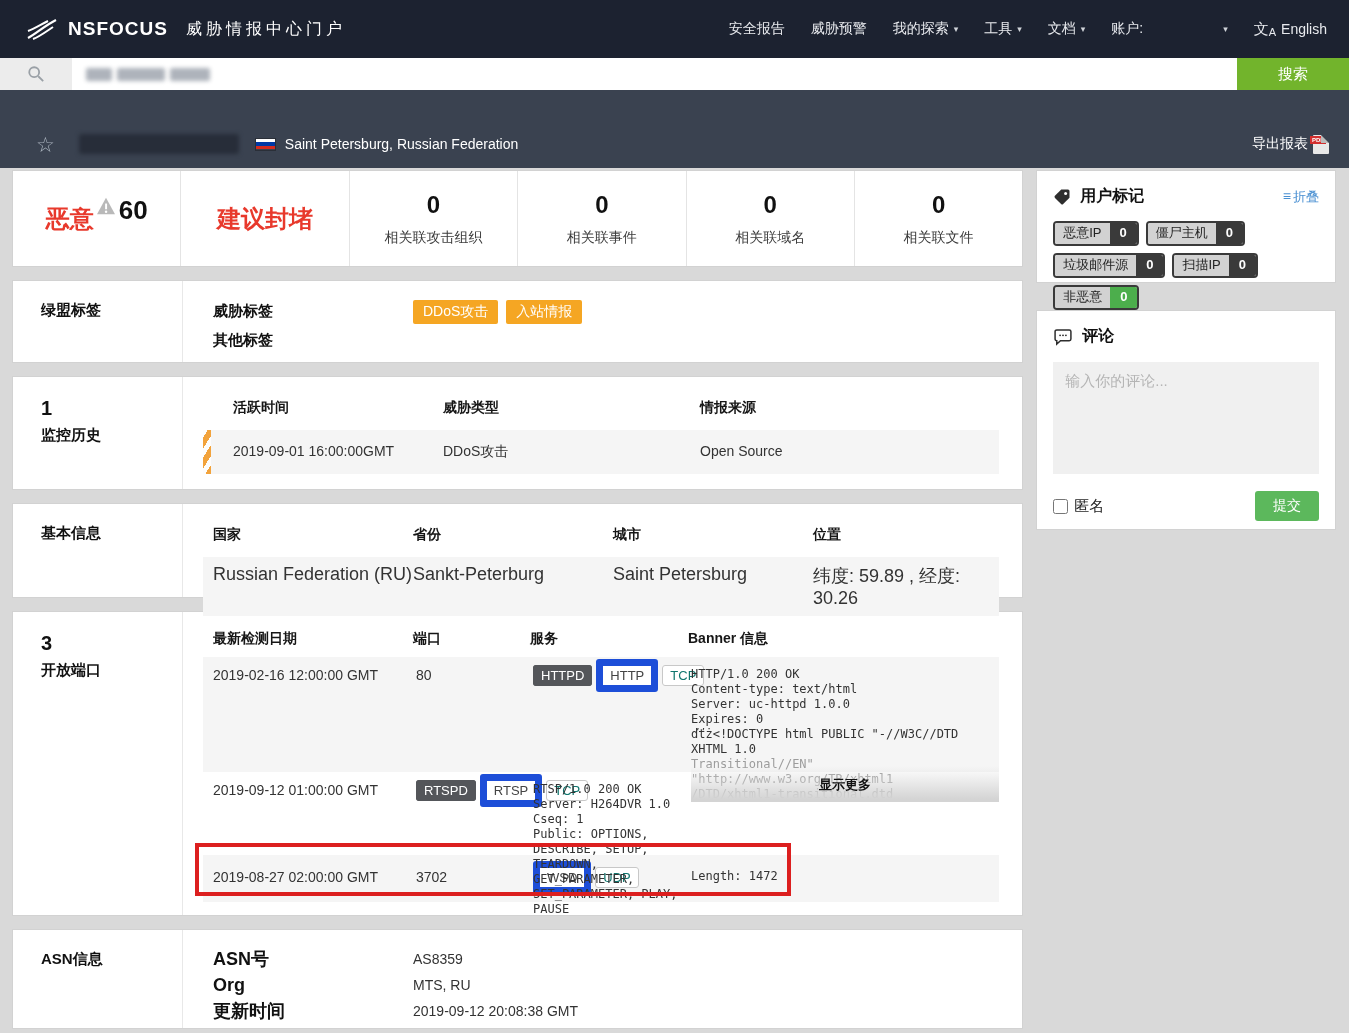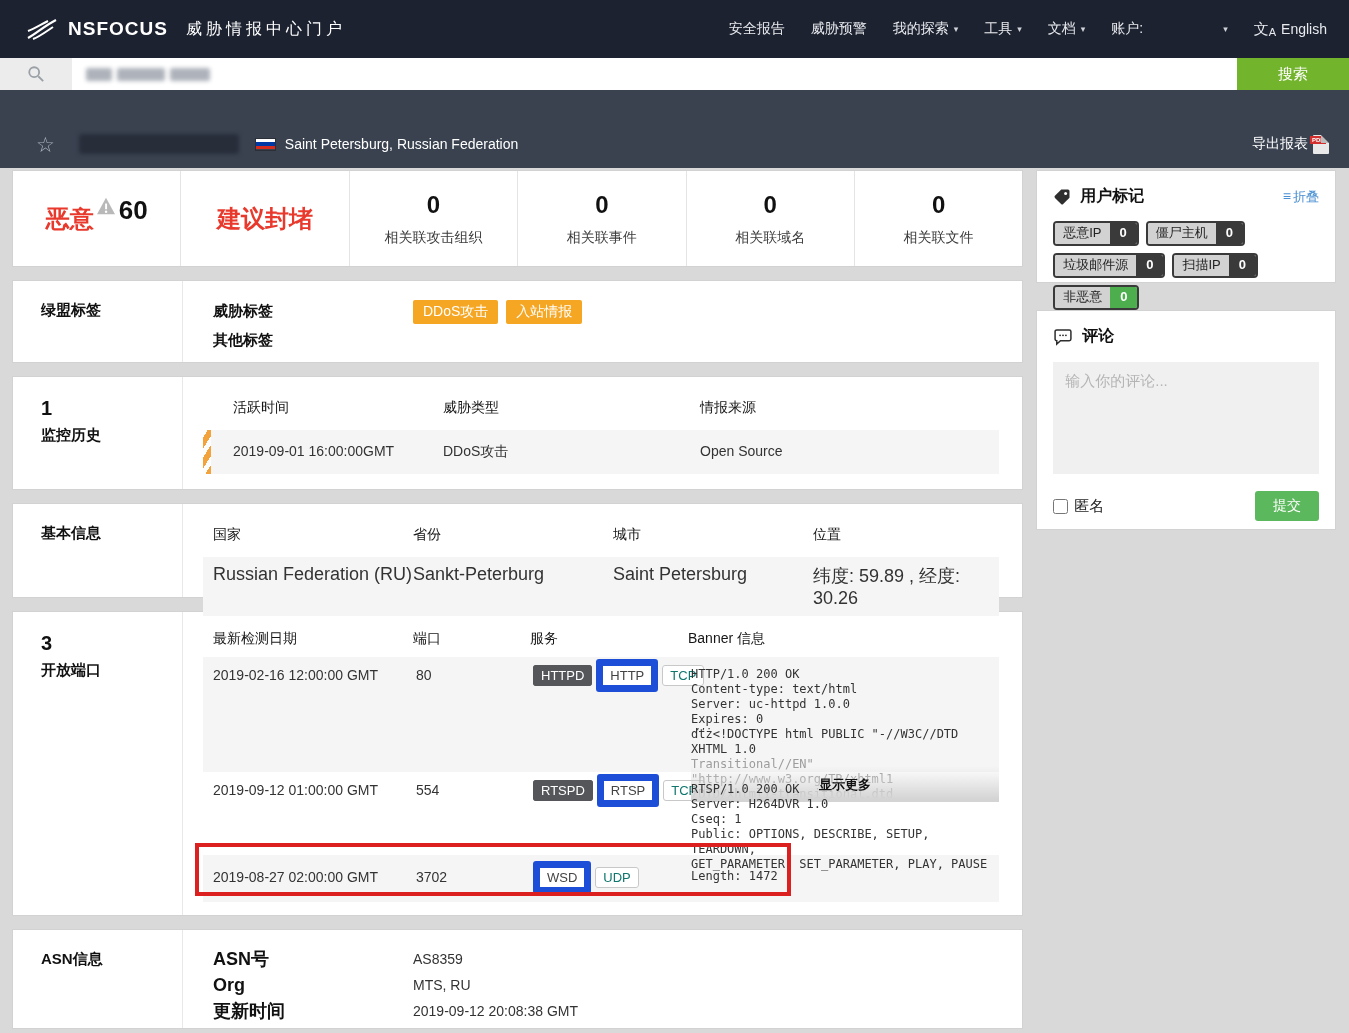--- a/index.html
+++ b/index.html
@@ -62,21 +62,21 @@
   .score { font-size:26px; font-weight:bold; color:#111; margin-left:3px; line-height:1; }
   .recommendation { color:#e8392c; font-weight:bold; font-size:24px; }
   .counter-value { font-size:24px; font-weight:bold; color:#111; }
   .counter-label { font-size:14px; color:#3c3c3c; margin-top:10px; }
   
   .section-card { display:flex; margin-bottom:13px; }
   .side-label { width:170px; border-right:1px solid #e8e8e8; padding:20px 0 0 28px; flex-shrink:0; }
   .side-label .count { font-size:20px; font-weight:bold; color:#111; margin-bottom:6px; }
   .side-label .title { font-size:15px; font-weight:bold; color:#111; }
   .card-body { flex:1; position:relative; }
-  .th { font-weight:normal; font-size:14px; color:#161616; }
+  .th { font-weight:bold; font-size:14px; color:#161616; }
   
   .tags-card { height:83px; }
   .tags-card .card-body { padding:16px 0 0 30px; }
   .lv-row { display:flex; align-items:center; height:29px; }
   .lv-label { width:200px; font-weight:bold; font-size:15px; color:#111; }
   .otag { background:#f5a623; color:#fff; font-size:14px; padding:3px 10px; margin-right:8px; border-radius:2px; cursor:pointer; }
   
   .monitor-card { height:114px; }
   .mon-headers { display:grid; grid-template-columns:210px 257px 1fr; padding:22px 0 13px 50px; }
   .mon-row {
@@ -335,21 +335,20 @@
 Content-type: text/html
 Server: uc-httpd 1.0.0
 Expires: 0
 ďťż&lt;!DOCTYPE html PUBLIC "-//W3C//DTD XHTML 1.0</span>
 <span class="banner-faded">Transitional//EN" "http://www.w3.org/TR/xhtml1
 /DTD/xhtml1-transitional.dtd</span><span class="show-more">显示更多</span></span>
           </div>
 
           <div class="port-row row-554">
             <span>2019-09-12 01:00:00 GMT</span>
-            <span>554</span>
             <span>
               <span class="svc filled">RTSPD</span><span class="svc outline">RTSP</span><span class="svc muted">TCP</span>
             </span>
             <span class="banner-cell">RTSP/1.0 200 OK
 Server: H264DVR 1.0
 Cseq: 1
 Public: OPTIONS, DESCRIBE, SETUP, TEARDOWN,
 GET_PARAMETER, SET_PARAMETER, PLAY, PAUSE</span>
           </div>
 

